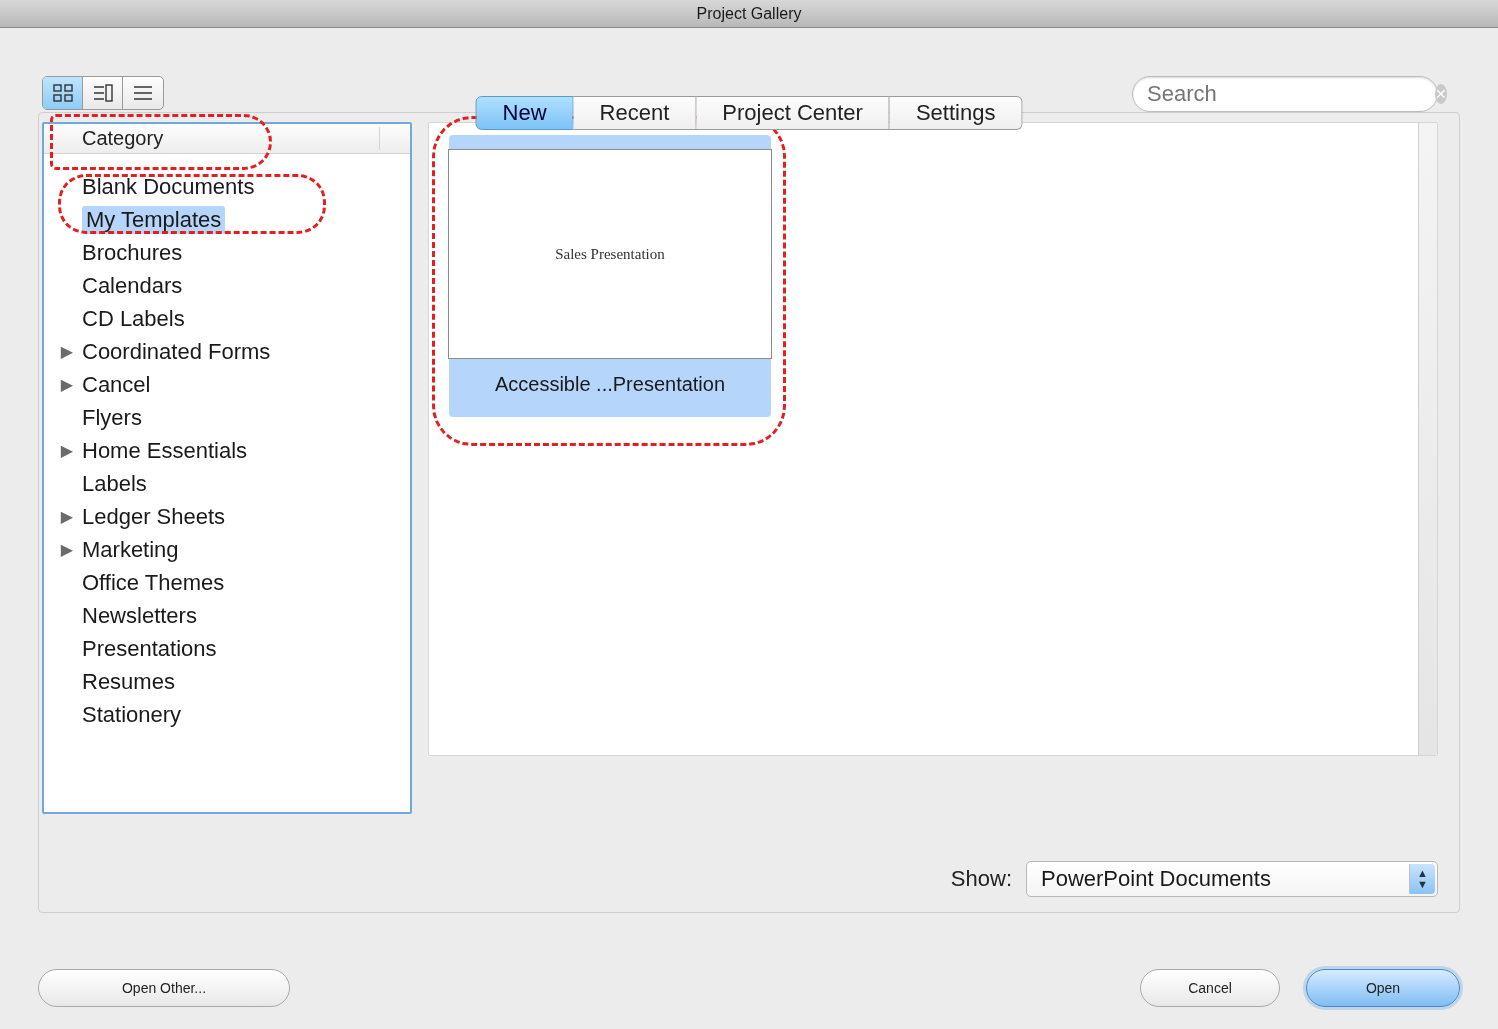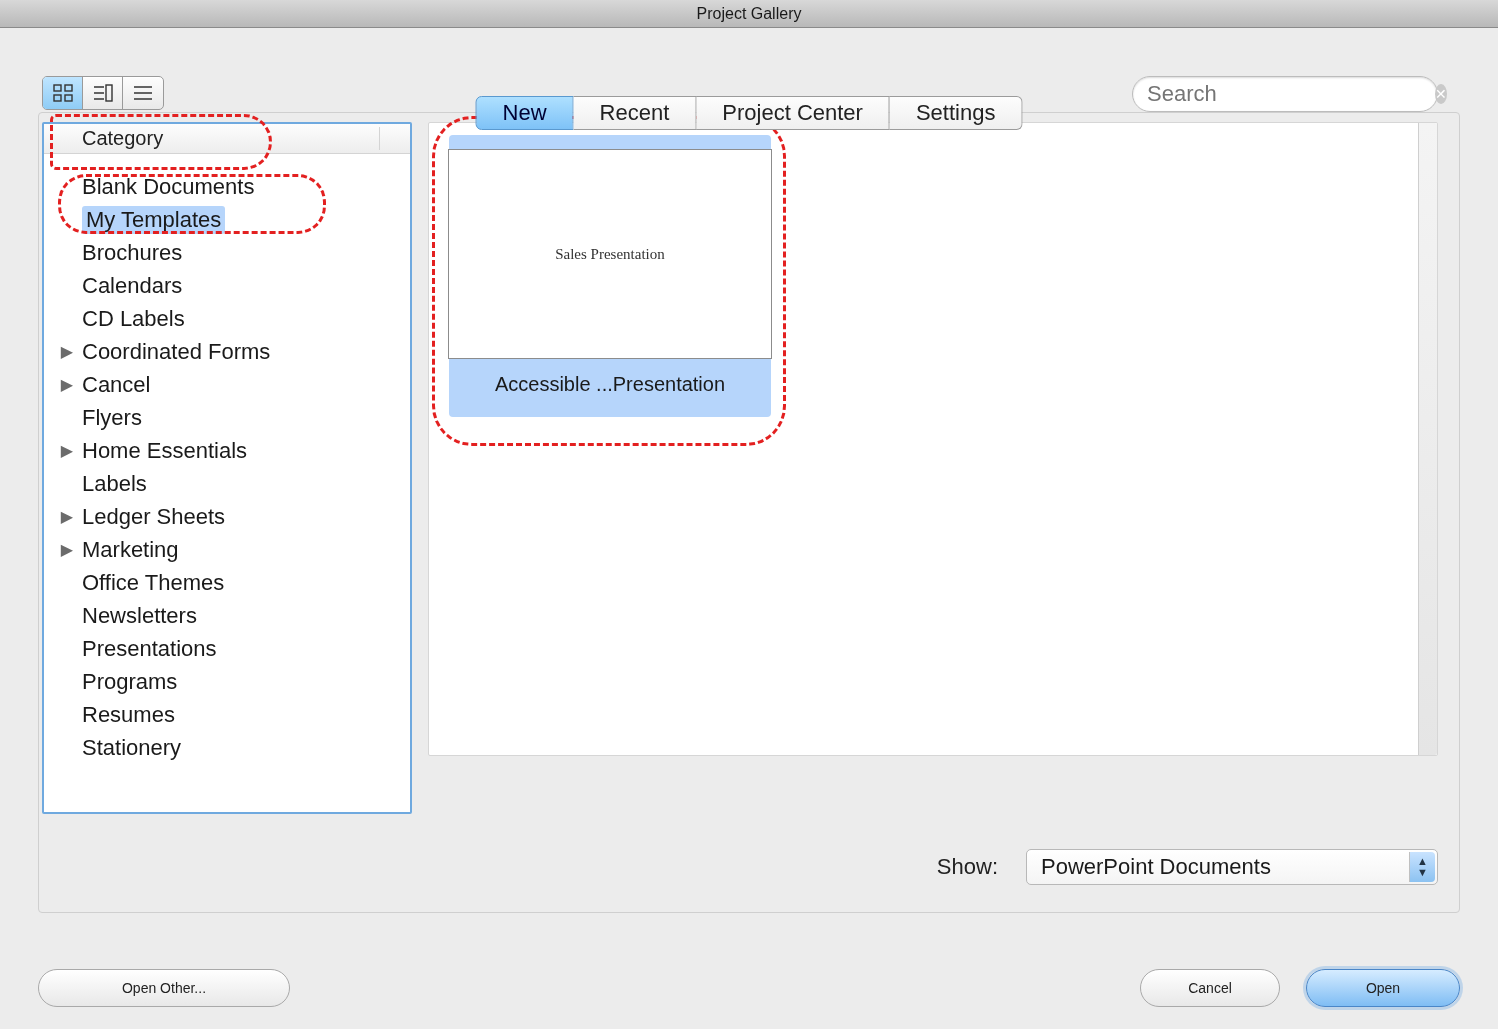--- a/index.html
+++ b/index.html
@@ -222,25 +222,25 @@
   .annot {
     position:absolute;
     border:3px dashed #e32020;
     border-radius:28px;
     pointer-events:none;
   }
 
   
   .showrow {
     position:absolute;
-    bottom: 144px;
+    bottom: 132px;
     right: 60px;
     display:flex;
     align-items:center;
-    gap:28px;
+    gap:14px;
   }
   .showrow .lbl { font-size:22px; color:#222; }
   .dropdown {
     width:412px; height:36px;
     border:1px solid #b8b8b8;
     border-radius:5px;
     background: linear-gradient(#fff,#f4f4f4);
     display:flex;
     align-items:center;
     padding:0 10px 0 14px;
@@ -394,24 +394,20 @@
         <div class="catitem">
           <span class="disc"></span>
           <span style="margin-left: 6px;">Newsletters</span>
         </div>
         <div class="catitem">
           <span class="disc"></span>
           <span style="margin-left: 6px;">Presentations</span>
         </div>
         <div class="catitem">
           <span class="disc"></span>
-          <span style="margin-left: 6px;">Programs</span>
-        </div>
-        <div class="catitem">
-          <span class="disc"></span>
           <span style="margin-left: 6px;">Resumes</span>
         </div>
         <div class="catitem">
           <span class="disc"></span>
           <span style="margin-left: 6px;">Stationery</span>
         </div>
       </div>
   </div>
 
   <div class="gridarea">

